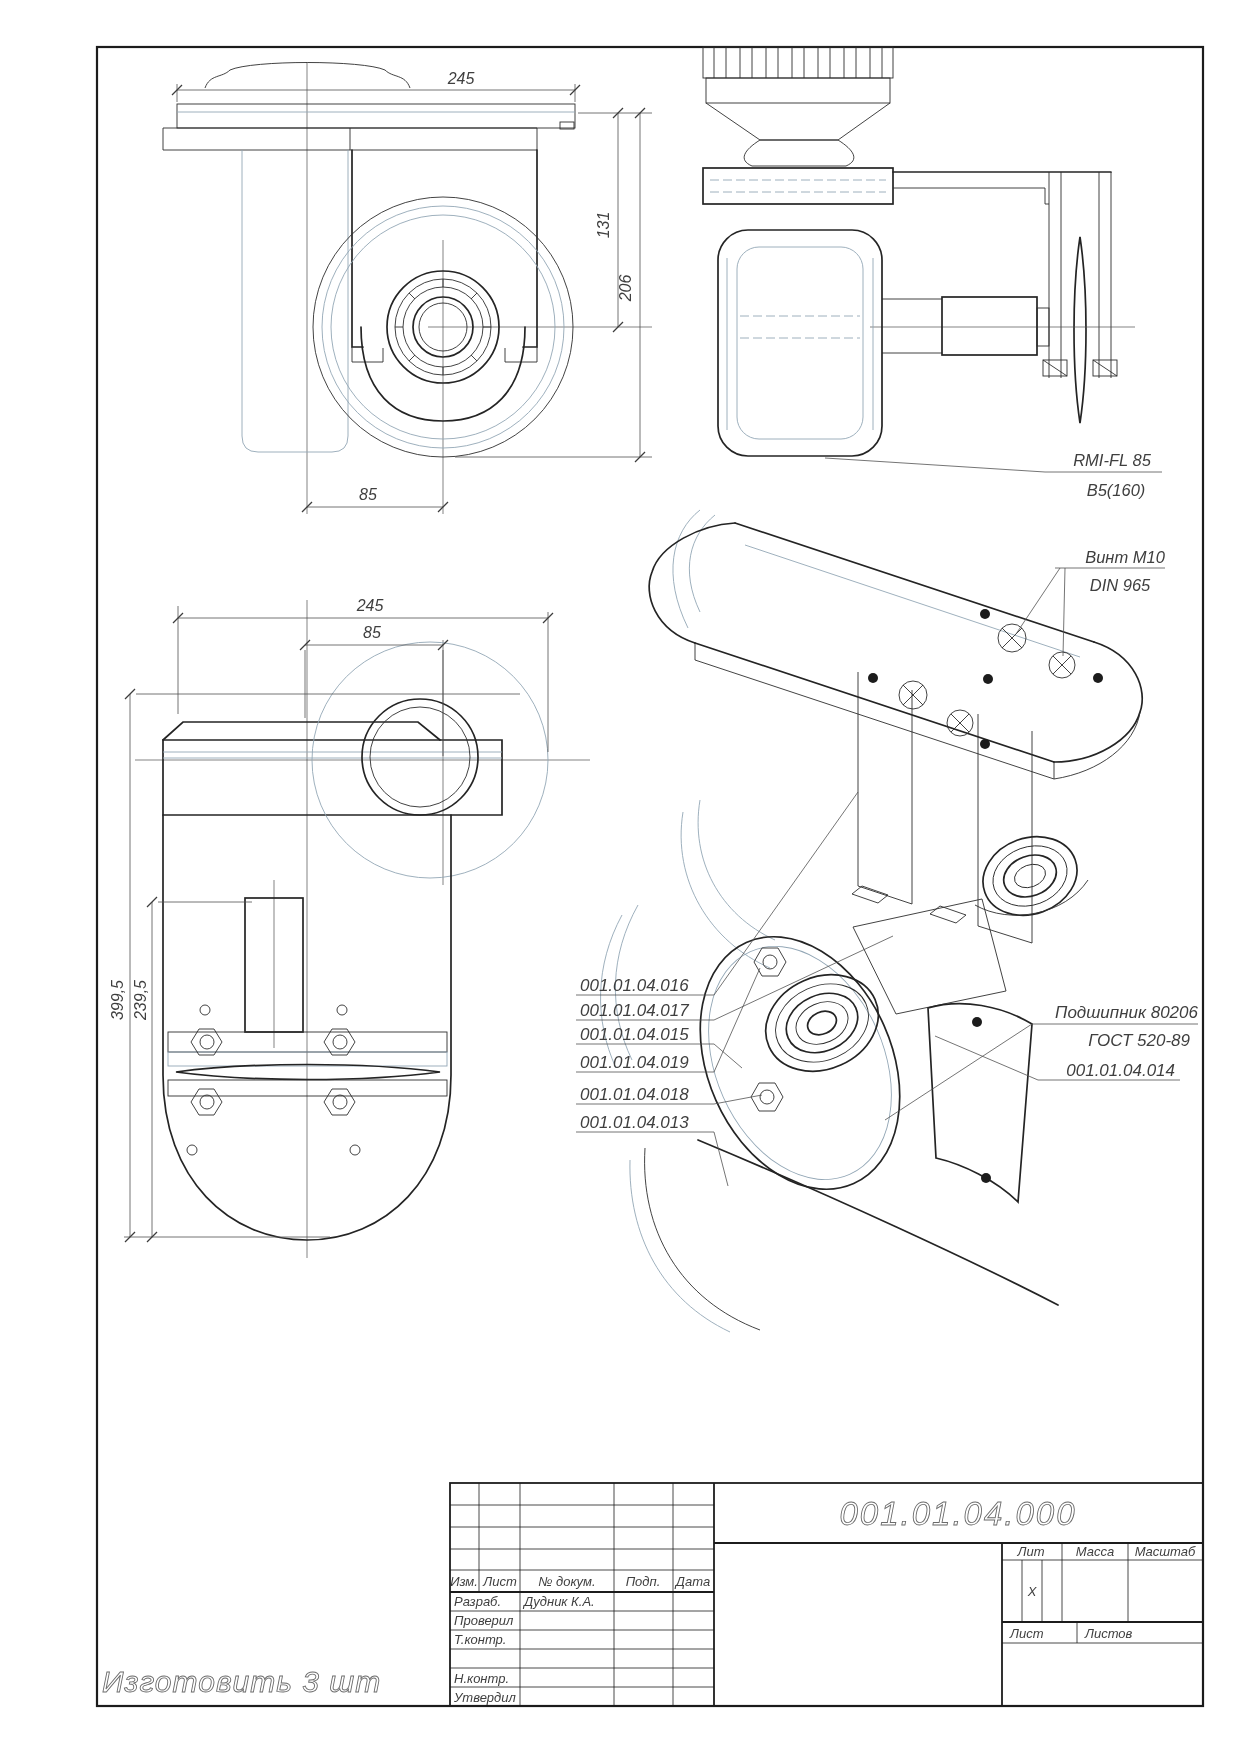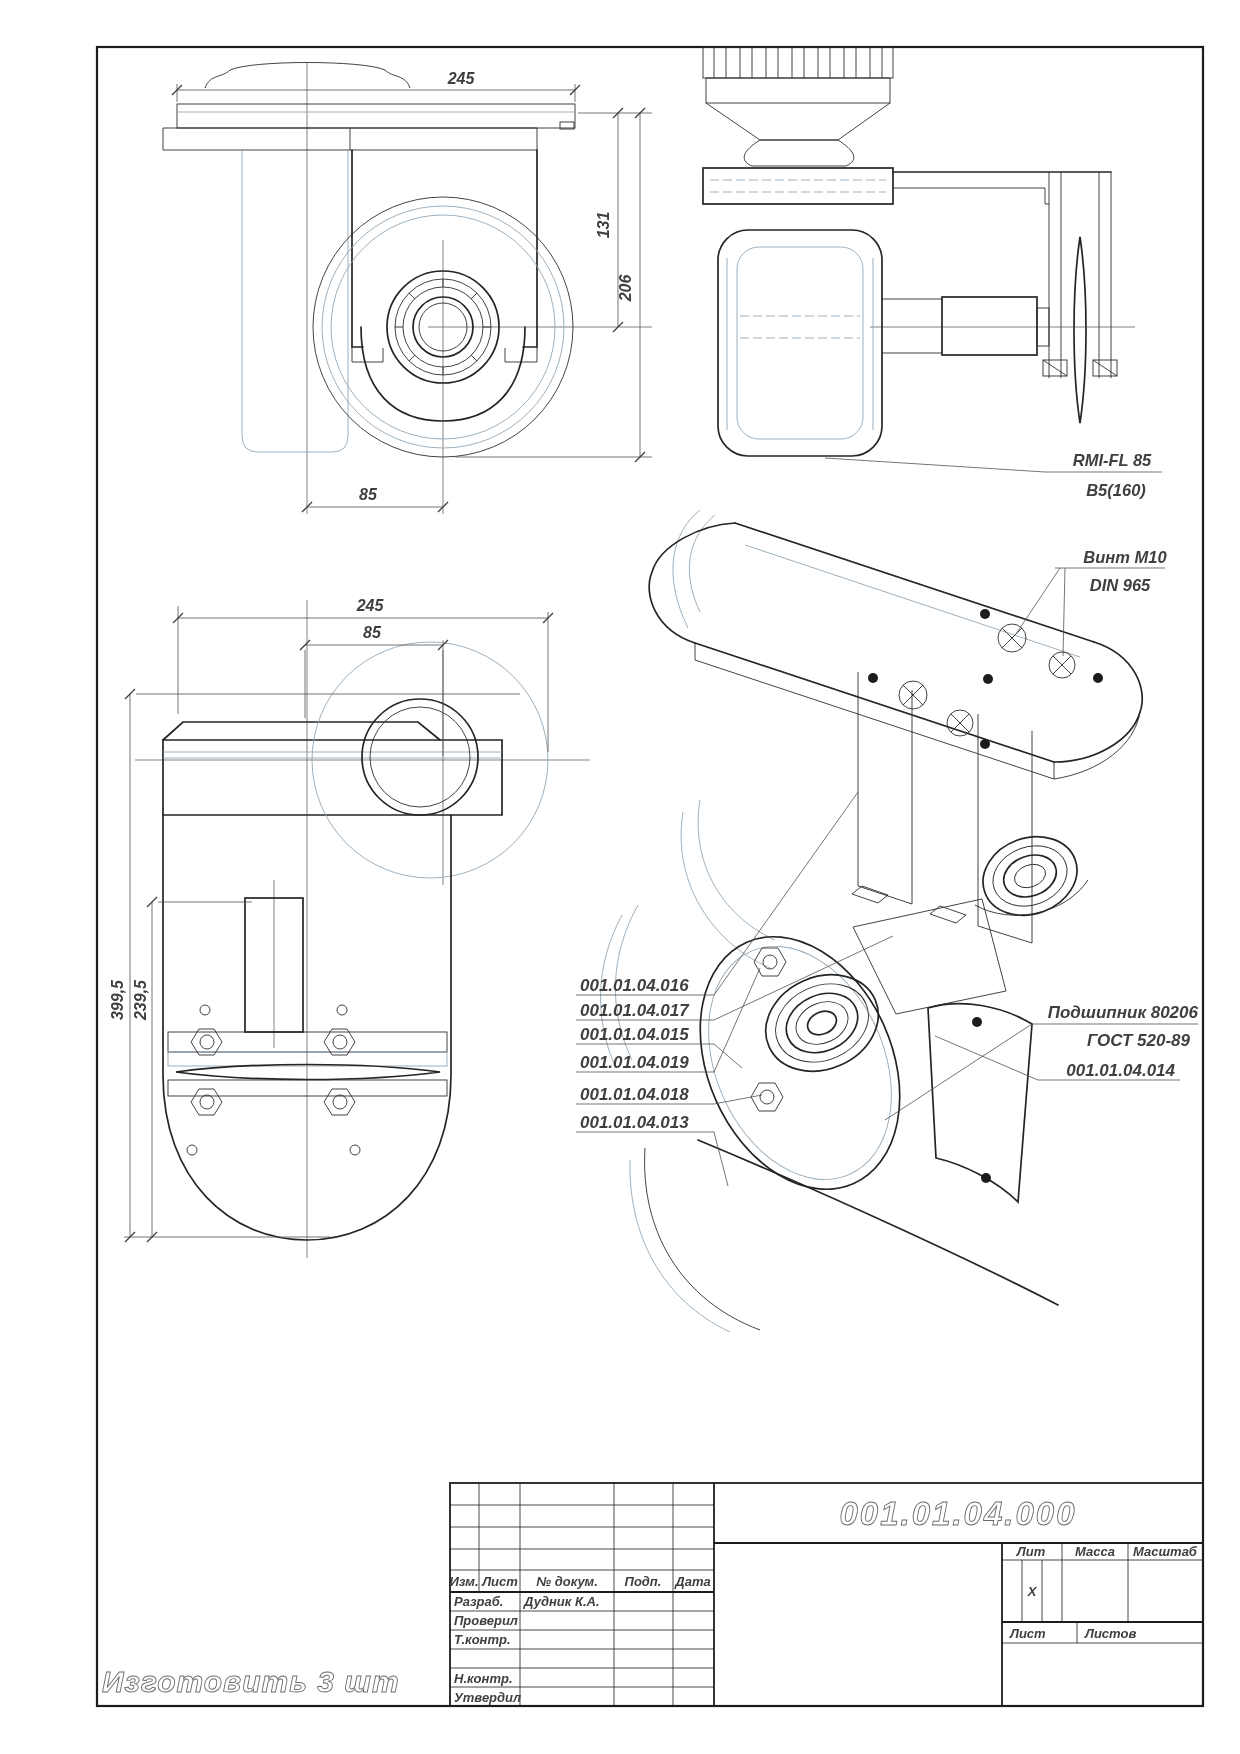--- a/index.html
+++ b/index.html
@@ -1,16 +1,16 @@
 <!DOCTYPE html>
 <html><head>
 <meta charset="utf-8">
 <style>
   html,body{margin:0;padding:0;background:#e8e8e8;}
-  .page{position:relative;width:1240px;height:1754px;background:#ffffff;margin:0 auto;overflow:hidden;font-weight:bold;}
+  .page{position:relative;width:1240px;height:1754px;background:#ffffff;margin:0 auto;overflow:hidden;}
   svg{position:absolute;left:0;top:0;}
   svg text{font-family:"Liberation Sans","DejaVu Sans",sans-serif;font-style:italic;fill:#3f3f3f;}
   .k{stroke:#242424;stroke-width:1.7;fill:none;stroke-linecap:round;}
   .k1{stroke:#2e2e2e;stroke-width:0.9;fill:none;}
   .b{stroke:#93a7b6;stroke-width:0.9;fill:none;}
   .bd{stroke:#93a7b6;stroke-width:0.9;stroke-dasharray:9 4;fill:none;}
   .c{stroke:#4e4e4e;stroke-width:0.7;fill:none;}
   .d{stroke:#525252;stroke-width:0.8;fill:none;}
   .t{stroke:#3c3c3c;stroke-width:1.3;}
   .dot{fill:#1c1c1c;stroke:none;}

